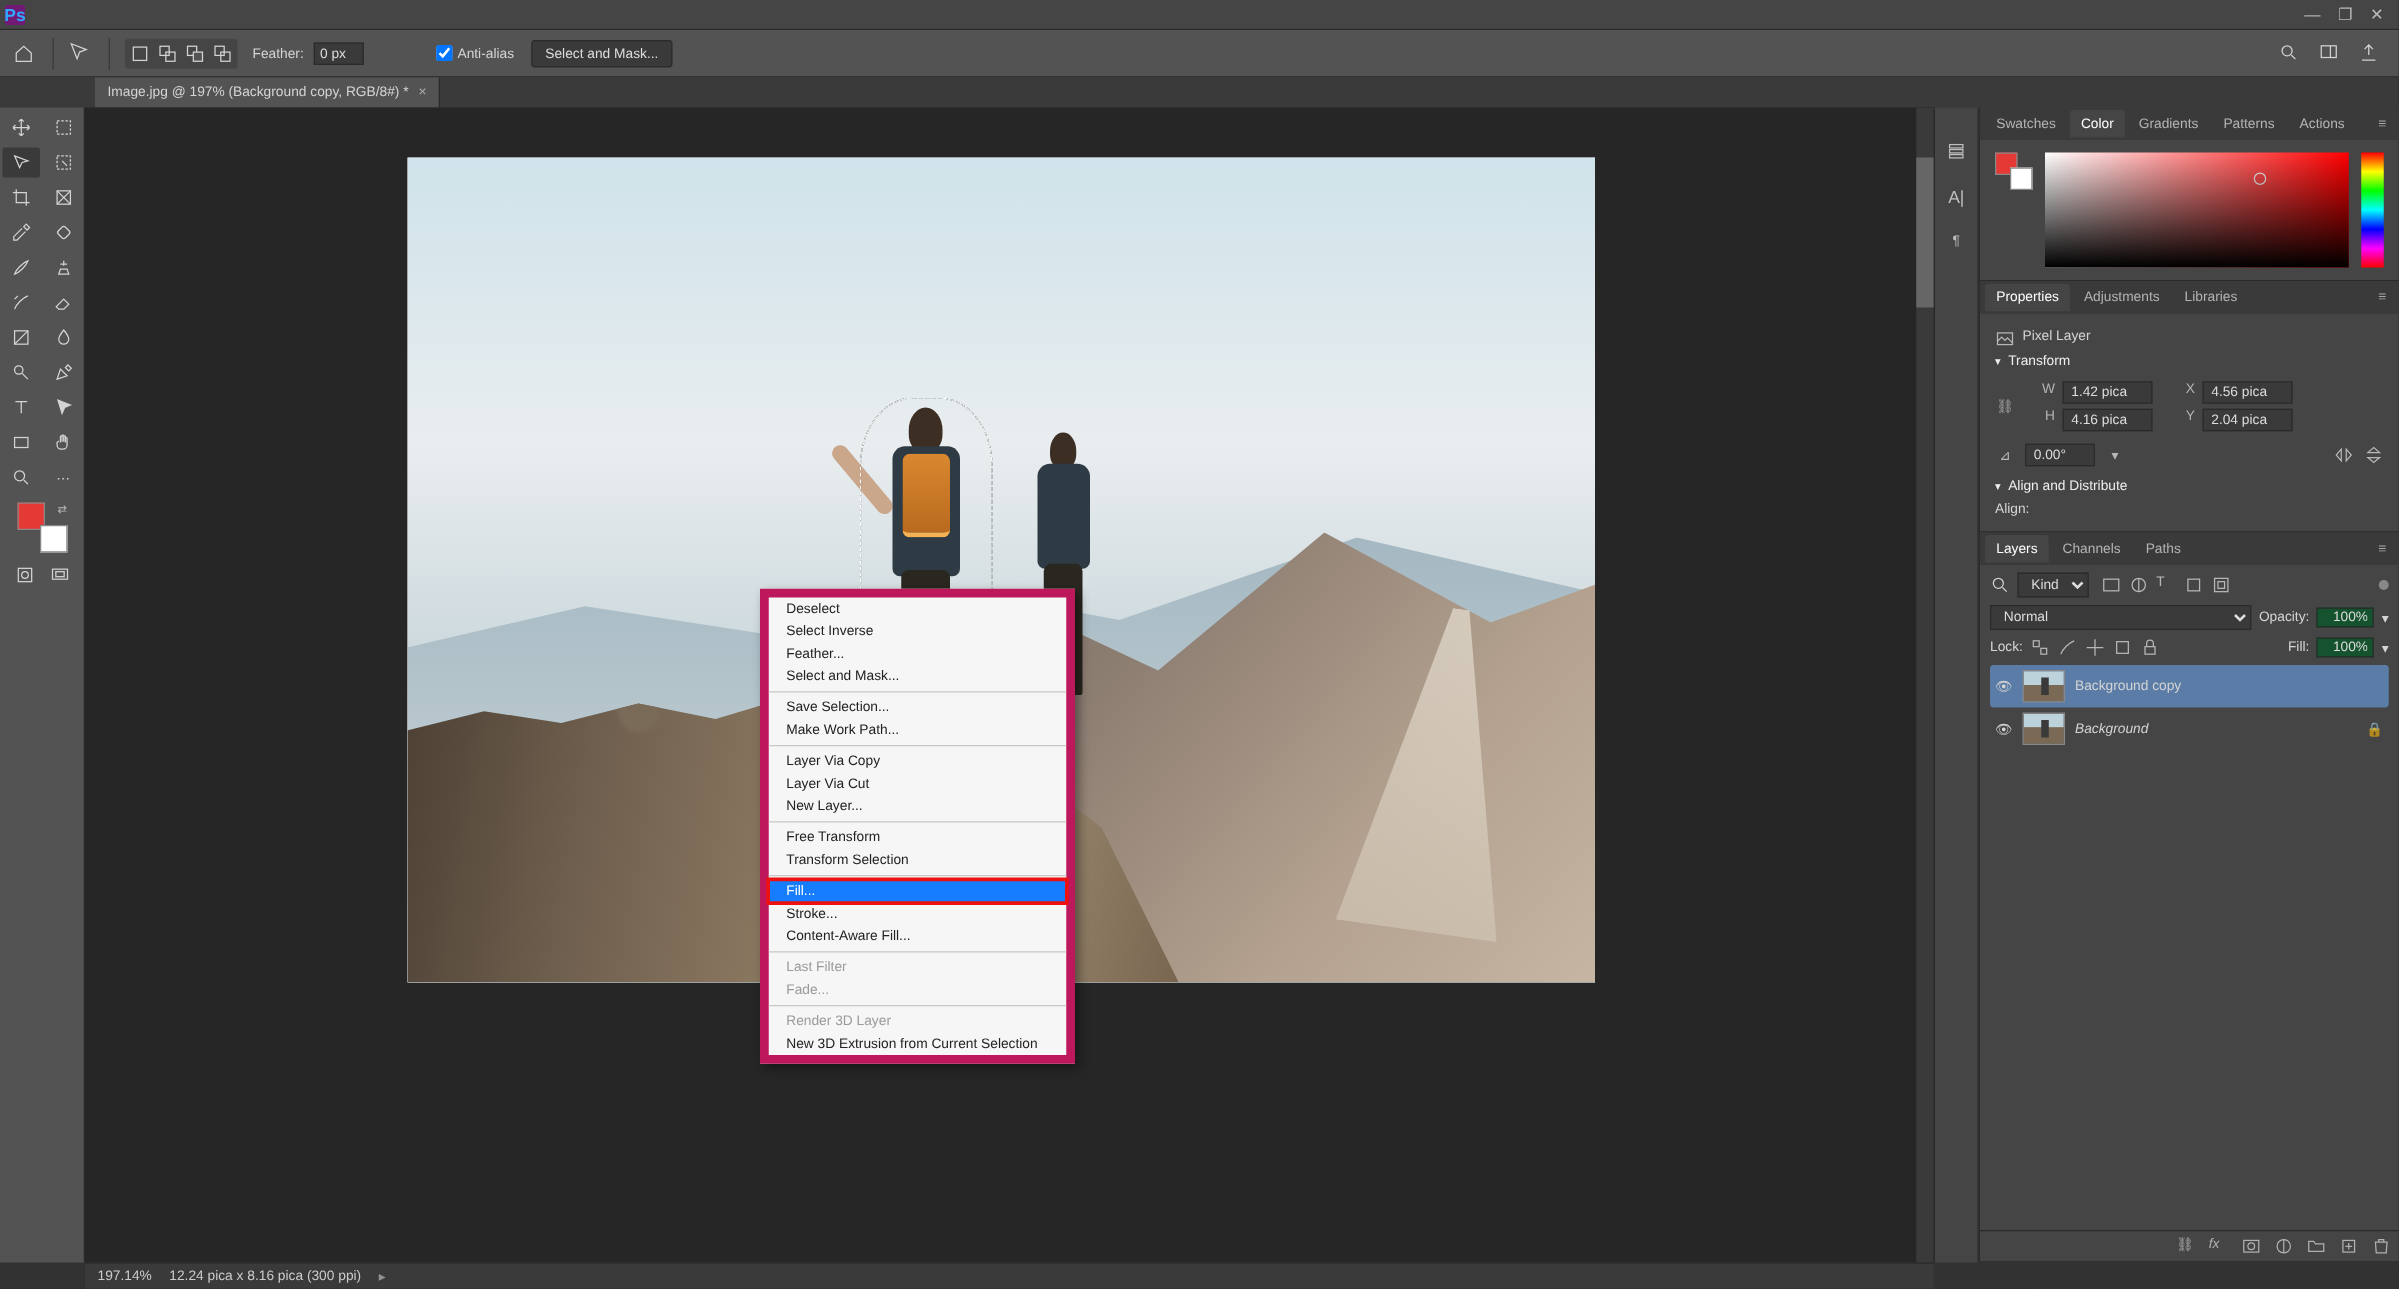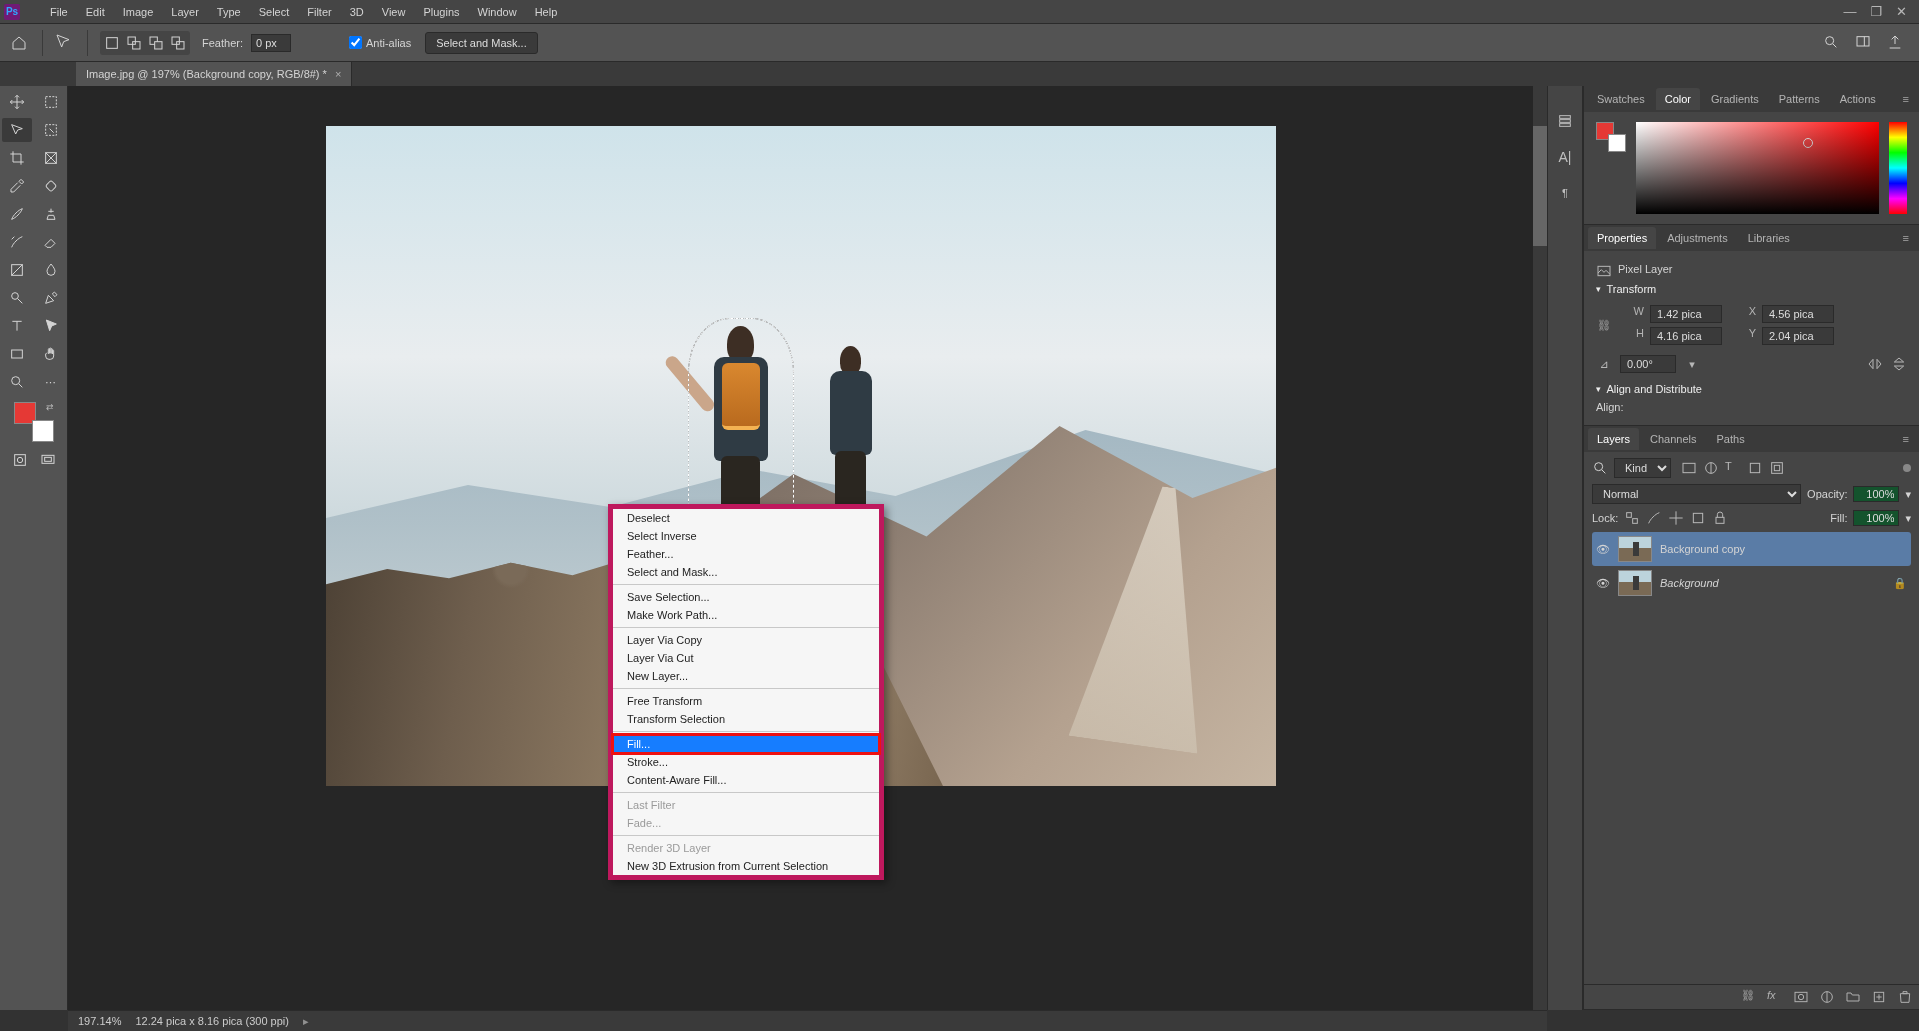--- a/index.html
+++ b/index.html
@@ -1,20 +1,20 @@
 <!DOCTYPE html>
 <html><head>
 <meta charset="utf-8">
 <style>
 * { margin: 0; padding: 0; box-sizing: border-box; font-family: "Segoe UI", Tahoma, sans-serif; font-size: 11px; user-select: none; }
 body { background: #323232; color: #d4d4d4; width: 1919px; height: 1031px; overflow: hidden; position: relative; }
 
 
 #menubar { height: 24px; background: #454545; display: flex; align-items: center; padding: 0 4px; border-bottom: 1px solid #2a2a2a; }
-#menubar .ps-logo { width: 16px; height: 16px; background: #701a75; color: #31a8ff; font-weight: bold; font-size: 10px; display: flex; align-items: center; justify-content: center; border-radius: 2px; margin-right: 21px; }
+#menubar .ps-logo { width: 16px; height: 16px; background: #701a75; color: #31a8ff; font-weight: bold; font-size: 14px; display: flex; align-items: center; justify-content: center; border-radius: 2px; margin-right: 4px; }
 #menubar .menu-item { padding: 4px 9px; cursor: default; }
 #menubar .window-controls { margin-left: auto; display: flex; gap: 14px; padding-right: 8px; opacity: .8; }
 #menubar .window-controls span { cursor: default; font-size: 13px; }
 
 
 #optionsbar { height: 38px; background: #535353; display: flex; align-items: center; padding: 0 8px; gap: 8px; border-bottom: 1px solid #2a2a2a; }
 #optionsbar .home-icon { width: 22px; height: 22px; display:flex; align-items:center; justify-content:center; }
 #optionsbar .tool-icon { width:20px; height:20px; }
 #optionsbar .sep { width:1px; height:26px; background:#3a3a3a; margin:0 4px; }
 #optionsbar .mode-group { display:flex; gap:2px; background:#454545; padding:2px; border-radius:3px; }
@@ -62,21 +62,21 @@
 #canvas .person .head { position:absolute; top:0; left:35%; width:30%; height:14%; background:#3d2e24; border-radius:50% 50% 40% 40%; }
 #canvas .person .body { position:absolute; top:12%; left:20%; width:60%; height:40%; background:#2f3b44; border-radius:10px 10px 6px 6px; }
 #canvas .person.p1 .body::after { content:""; position:absolute; inset:6px 8px auto 8px; height:60%; background:linear-gradient(#d9882f,#b96a1e); border-radius:6px; border-bottom:4px solid #f4b252; }
 #canvas .person .legs { position:absolute; top:50%; left:28%; width:44%; height:50%; background:#2a2620; border-radius:6px 6px 2px 2px; }
 #canvas .person.p1 .arm { position:absolute; top:6%; left:10%; width:14%; height:26%; background:#caa68a; border-radius:8px; transform:rotate(-40deg); transform-origin:bottom; }
 
 #canvas .selection { position:absolute; left:362px; bottom:196px; width:106px; height:272px; border:1.5px dashed #000; outline:1.5px dashed #fff; outline-offset:-1.5px; border-radius:40% 40% 10% 10% / 20% 20% 5% 5%; animation: march 1s linear infinite; }
 @keyframes march { to { border-color:#fff; outline-color:#000; } }
 
 
-#context-menu { position:absolute; left:540px; top:418px; width:276px; background:#f6f6f6; color:#222; border:5px solid #be185d; box-shadow:3px 3px 8px rgba(0,0,0,.4); font-size:12px; }
+#context-menu { position:absolute; left:540px; top:385px; width:252px; background:#f6f6f6; color:#222; border:7px solid #be185d; box-shadow:3px 3px 8px rgba(0,0,0,.4); font-size:12px; }
 #context-menu .item { padding:3px 14px; }
 #context-menu .item.disabled { color:#9a9a9a; }
 #context-menu .sep { height:1px; background:#c8c8c8; margin:3px 0; }
 #context-menu .item.highlight { background:#167dff; color:#fff; outline:3px solid #e11; outline-offset:-1px; }
 
 
 #mid-dock { width:36px; background:#454545; border-left:1px solid #2a2a2a; border-right:1px solid #2a2a2a; display:flex; flex-direction:column; align-items:center; gap:14px; padding-top:24px; }
 #mid-dock .slot { width:22px; height:22px; display:flex; align-items:center; justify-content:center; opacity:.85; }
 
 
@@ -137,34 +137,20 @@
 #statusbar .chev { opacity:.6; }
 
 
 svg.ico { width:16px; height:16px; stroke:#d4d4d4; fill:none; stroke-width:1.5; }
 </style>
 </head>
 <body>
 
 <div id="menubar">
   <div class="ps-logo">Ps</div>
-  <div id="menubar-items" style="display: flex;">
-      <span class="menu-item">File</span>
-      <span class="menu-item">Edit</span>
-      <span class="menu-item">Image</span>
-      <span class="menu-item">Layer</span>
-      <span class="menu-item">Type</span>
-      <span class="menu-item">Select</span>
-      <span class="menu-item">Filter</span>
-      <span class="menu-item">3D</span>
-      <span class="menu-item">View</span>
-      <span class="menu-item">Plugins</span>
-      <span class="menu-item">Window</span>
-      <span class="menu-item">Help</span>
-    </div>
   <div class="window-controls">
     <span>—</span>
     <span>❐</span>
     <span>✕</span>
   </div>
 </div>
 
 <div id="optionsbar">
   <span class="home-icon">
       <svg class="ico" viewBox="0 0 24 24">

